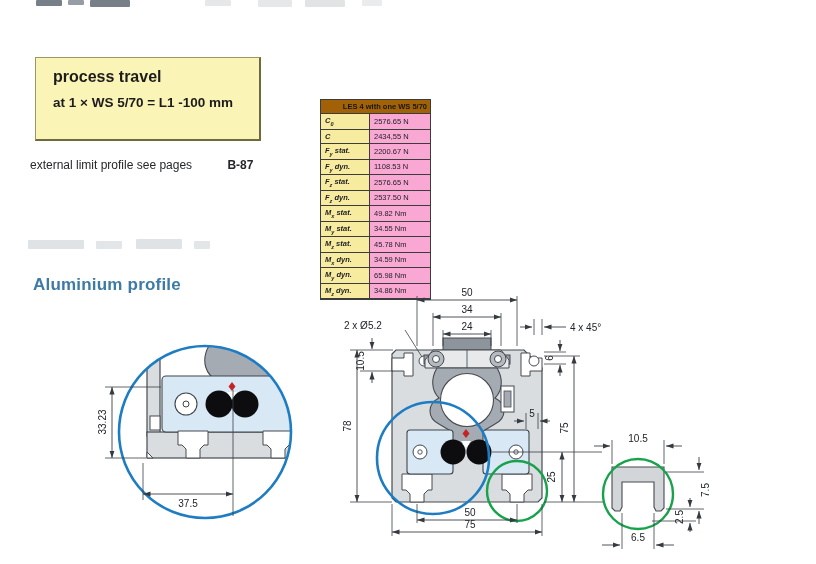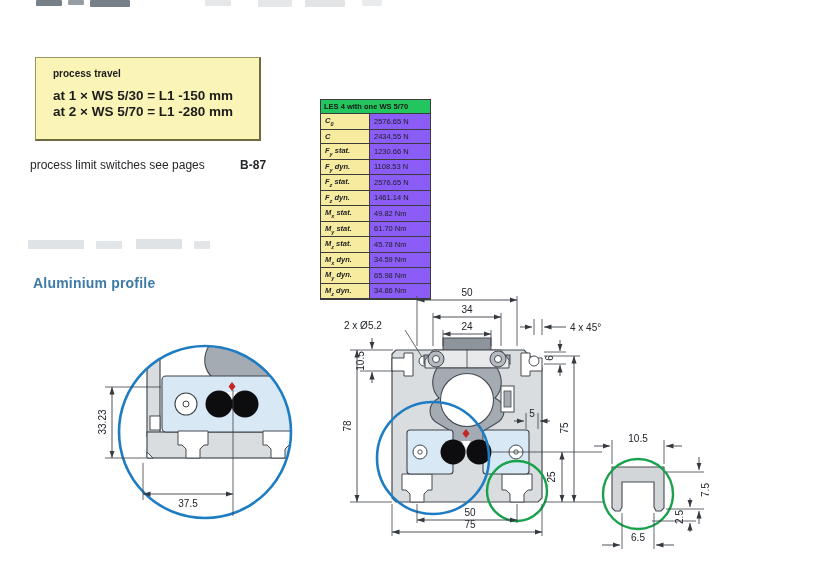--- a/index.html
+++ b/index.html
@@ -6,37 +6,37 @@
   .page{position:relative;width:816px;height:564px;background:#ffffff;overflow:hidden;
         font-family:"Liberation Sans",sans-serif;color:#1d1f22;}
 
   
   .ghost{position:absolute;border-radius:1px;}
 
   
   .process-box{position:absolute;left:35px;top:57px;width:226px;height:84px;
     background:#faf4b6;border:1px solid #9c9660;border-right:2px solid #6e6a40;
     border-bottom:2px solid #6e6a40;box-sizing:border-box;padding:10px 0 0 17px;}
-  .pt-title{font-size:10px;font-weight:600;margin-bottom:9px;color:#1c1c1c;}
+  .pt-title{font-size:16px;font-weight:600;margin-bottom:9px;color:#1c1c1c;}
   .pt-line{font-size:13.5px;font-weight:600;line-height:16px;color:#1c1c1c;white-space:nowrap;}
 
   .ext-note{position:absolute;left:30px;top:158px;font-size:12px;color:#25272a;}
   .ext-note b{font-weight:700;margin-left:32px;}
 
   
   .load-table{position:absolute;left:320px;top:99px;border-collapse:collapse;
     border:1.5px solid #3c3c3c;border-bottom:2px solid #3c3c3c;}
-  .load-table th{background:#22c55e;font-size:7.5px;font-weight:700;text-align:left;
+  .load-table th{background:#a16207;font-size:7.5px;font-weight:700;text-align:right;
     padding:2px 3px;border:1px solid #3c3c3c;color:#161616;white-space:nowrap;}
   .load-table td{border:1px solid #3c3c3c;font-size:7.5px;padding:2px 4px;height:9.5px;white-space:nowrap;}
   .cell-label{background:#f7eba0;font-style:italic;font-weight:700;width:40px;}
   .cell-label sub{font-size:5.5px;}
-  .cell-value{background:#8b5cf6;width:52px;}
-
-  .section-heading{position:absolute;left:33px;top:275px;margin:0;font-size:14px;
+  .cell-value{background:#f9a8d4;width:52px;}
+
+  .section-heading{position:absolute;left:33px;top:275px;margin:0;font-size:17px;
     font-weight:600;color:#3d7aa6;letter-spacing:.2px;}
 
   svg{position:absolute;left:0;top:0;}
   .pf{fill:#d9dde0;stroke:#464b51;stroke-width:1.2;}
   .cav{fill:#ffffff;stroke:#464b51;stroke-width:1;}
   .gray{fill:#a4abb2;stroke:#464b51;stroke-width:1.1;}
   .plate{fill:#d9e8f5;stroke:#3f454b;stroke-width:1.1;}
   .blk{fill:#0d0d0f;}
   .cblue{fill:none;stroke:#1e7cc2;stroke-width:2.6;}
   .cgreen{fill:none;stroke:#17a24b;stroke-width:2.4;}
@@ -54,67 +54,66 @@
     <div class="ghost" style="left:68px;top:0;width:16px;height:5px;background:#2e3b49;opacity:.5"></div>
     <div class="ghost" style="left:90px;top:0;width:40px;height:7px;background:#2e3b49;opacity:.65"></div>
     <div class="ghost" style="left:205px;top:0;width:26px;height:6px;background:#2e3b49;opacity:.12"></div>
     <div class="ghost" style="left:258px;top:0;width:34px;height:7px;background:#2e3b49;opacity:.12"></div>
     <div class="ghost" style="left:305px;top:0;width:40px;height:7px;background:#2e3b49;opacity:.14"></div>
     <div class="ghost" style="left:362px;top:0;width:20px;height:6px;background:#2e3b49;opacity:.1"></div>
   </div>
 
   <div class="process-box">
     <div class="pt-title">process travel</div>
-    <div class="pt-line">at 1 × WS 5/30 = L1 -150 mm</div>
-    <div class="pt-line">at 2 × WS 5/70 = L1 -280 mm</div>
+    <div class="pt-line">at 1 × WS 5/70 = L1 -100 mm</div>
   </div>
 
   <div class="ext-note">
-    <span>process limit switches see pages</span>
+    <span>external limit profile see pages</span>
     <b>B-87</b>
   </div>
 
   <table class="load-table">
     <thead>
       <tr>
         <th colspan="2">LES 4 with one WS 5/70</th>
       </tr>
     </thead>
     <tbody>
         <tr>
           <td class="cell-label"><span>C</span><sub>0</sub></td>
           <td class="cell-value">2576.65 N</td>
         </tr>
         <tr>
           <td class="cell-label"><span>C</span></td>
           <td class="cell-value">2434,55 N</td>
         </tr>
         <tr>
           <td class="cell-label"><span>F</span><sub>y</sub><span> stat.</span></td>
-          <td class="cell-value">1230.66 N</td>
+          <td class="cell-value">2200.67 N</td>
         </tr>
         <tr>
           <td class="cell-label"><span>F</span><sub>y</sub><span> dyn.</span></td>
           <td class="cell-value">1108.53 N</td>
         </tr>
         <tr>
           <td class="cell-label"><span>F</span><sub>z</sub><span> stat.</span></td>
           <td class="cell-value">2576.65 N</td>
         </tr>
         <tr>
           <td class="cell-label"><span>F</span><sub>z</sub><span> dyn.</span></td>
-          <td class="cell-value">1461.14 N</td>
+          <td class="cell-value">2537.50 N</td>
         </tr>
         <tr>
           <td class="cell-label"><span>M</span><sub>x</sub><span> stat.</span></td>
           <td class="cell-value">49.82 Nm</td>
         </tr>
         <tr>
           <td class="cell-label"><span>M</span><sub>y</sub><span> stat.</span></td>
-          <td class="cell-value">61.70 Nm</td>
+          <td class="cell-value">34.55 Nm</td>
         </tr>
         <tr>
           <td class="cell-label"><span>M</span><sub>z</sub><span> stat.</span></td>
           <td class="cell-value">45.78 Nm</td>
         </tr>
         <tr>
           <td class="cell-label"><span>M</span><sub>x</sub><span> dyn.</span></td>
           <td class="cell-value">34.59 Nm</td>
         </tr>
         <tr>

